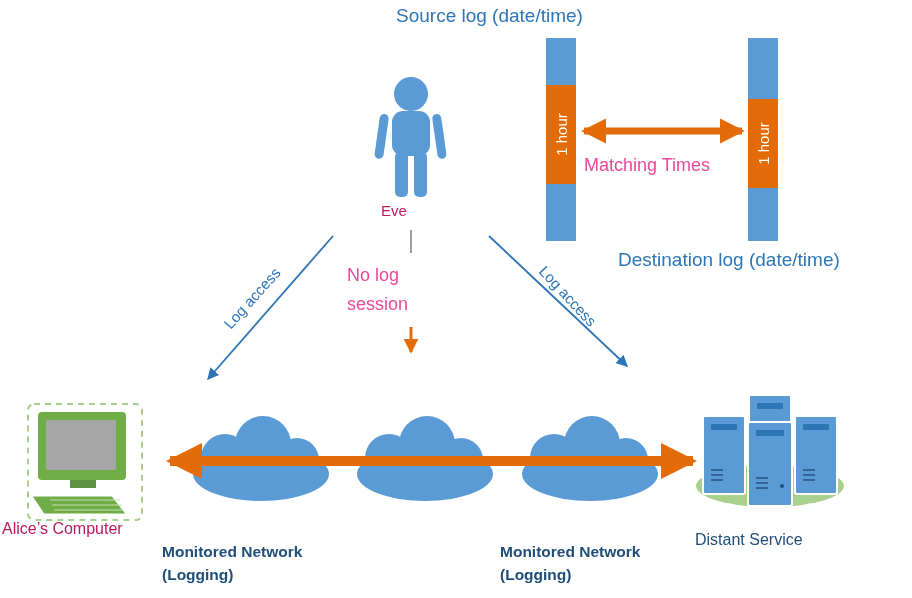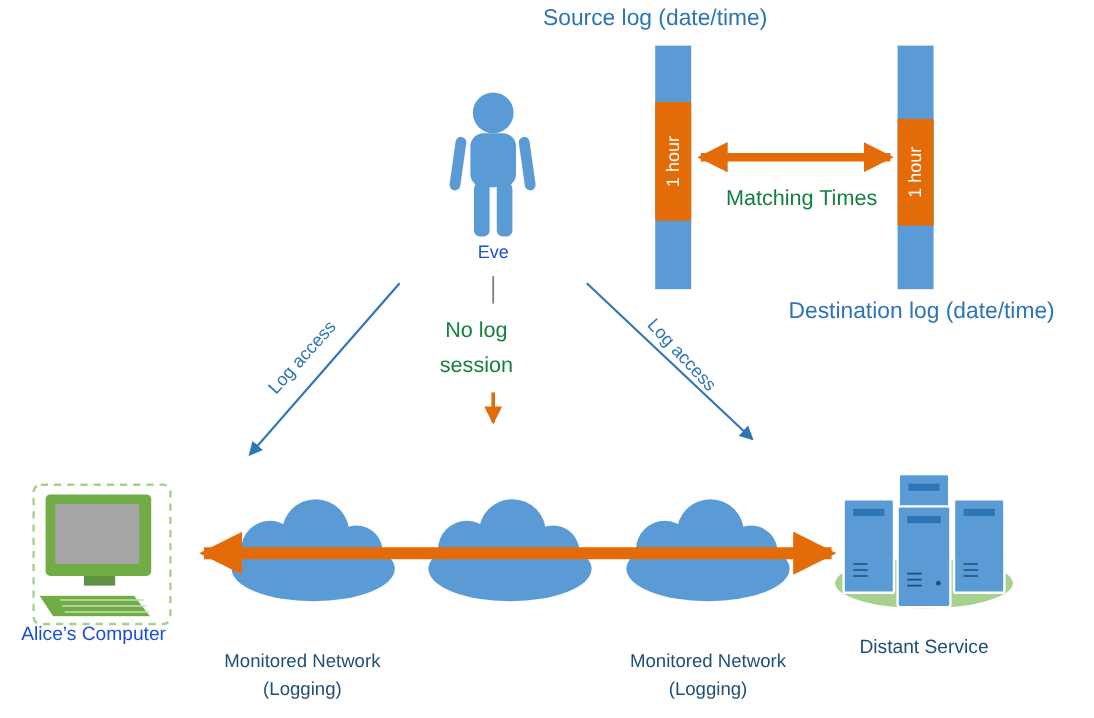--- a/index.html
+++ b/index.html
@@ -8,35 +8,35 @@
   .canvas svg.layer { position:absolute; left:0; top:0; z-index:1; }
 
   .log-bar { position:absolute; top:38px; width:30px; height:203px; background:#5B9BD5; z-index:2; }
   #bar-left  { left:546px; }
   #bar-right { left:748px; }
   .bar-orange { position:absolute; left:0; width:30px; background:#E36C09; display:flex; align-items:center; justify-content:center; }
   #bar-left  .bar-orange { top:47px; height:99px; }
   #bar-right .bar-orange { top:61px; height:89px; }
   .vtext { transform:rotate(-90deg); white-space:nowrap; color:#ffffff; font-size:15px; }
 
-  .lbl { position:absolute; z-index:3; text-align:center; }
+  .lbl { position:absolute; z-index:3; text-align:left; }
   .blue-title { color:#2E75B6; font-size:19px; }
-  .orange-txt { color:#15803d; }
+  .orange-txt { color:#ec4899; }
   .navy-txt { color:#1F4E79; }
-  .dark-txt { color:#1d4ed8; }
+  .dark-txt { color:#be185d; }
 
   #source-log-label { left:396px; top:5px; width:300px; }
   #destination-log-label { left:618px; top:249px; width:300px; }
   #matching-label { left:584px; top:151px; width:168px; font-size:18px; line-height:29px; }
   #eve-label { left:381px; top:202px; width:60px; font-size:15px; }
   #no-log-label { left:347px; top:261px; width:100px; font-size:18px; line-height:29px; }
   #session-note { left:266px; top:362px; width:300px; font-size:19px; font-weight:bold; line-height:25px; }
   #alice-label { left:2px; top:520px; width:152px; font-size:16px; }
   #distant-label { left:695px; top:531px; width:150px; font-size:16px; }
-  .cloud-label { top:540px; width:180px; font-size:15.5px; line-height:23px; }
+  .cloud-label { top:540px; width:180px; font-size:15.5px; line-height:23px;font-weight:bold; }
   #network-left-label { left:162px; }
   #tor-label { left:335px; }
   #network-right-label { left:500px; }
 
   .rot-label { position:absolute; z-index:3; color:#2E75B6; font-size:15px; white-space:nowrap; }
   #log-access-left  { left:252px; top:298px; transform:translate(-50%,-50%) rotate(-48deg); }
   #log-access-right { left:568px; top:296px; transform:translate(-50%,-50%) rotate(47deg); }
 </style>
 </head>
 <body>

